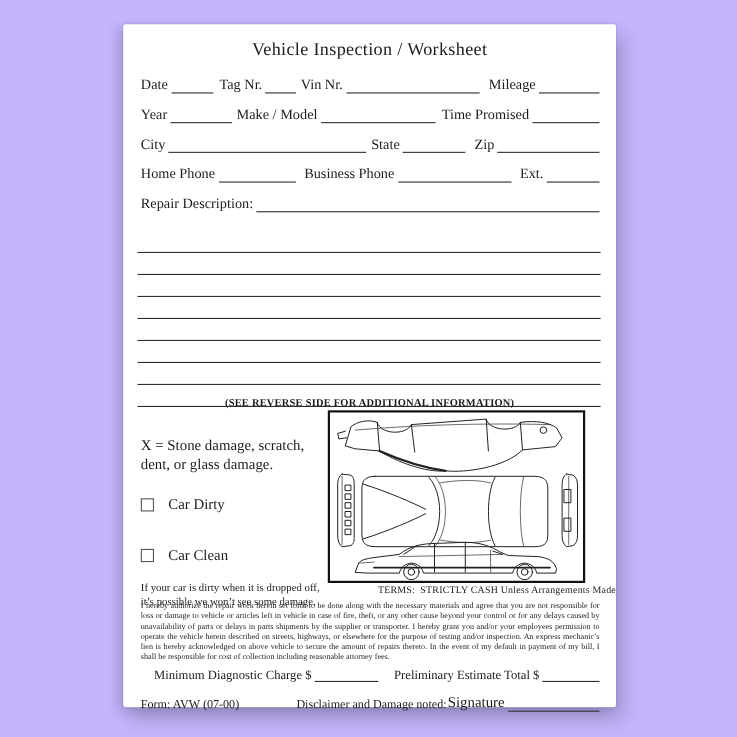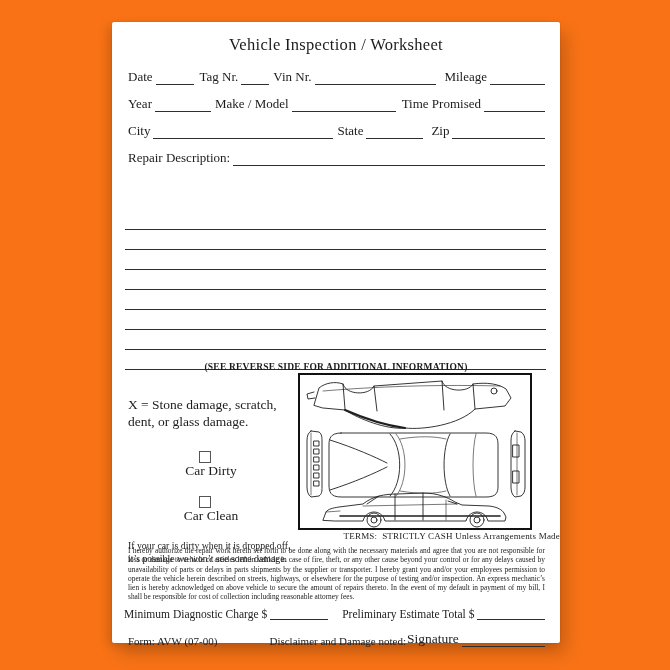--- a/index.html
+++ b/index.html
@@ -3,21 +3,21 @@
 <meta charset="utf-8">
 <style>
   html,body{margin:0;padding:0;}
   body{
     width:670px;height:670px;
     background:#fdfdfd;
     font-family:"Liberation Serif", serif;
     color:#1c1c1c;
     -webkit-font-smoothing:antialiased;
   }
-  .stage{position:relative;width:670px;height:670px;overflow:hidden;background:#f97316;}
+  .stage{position:relative;width:670px;height:670px;overflow:hidden;background:#c4b5fd;}
   .paper{
     position:absolute;left:112px;top:22px;width:448px;height:621px;
     background:#ffffff;border-radius:2px;
     box-shadow:-6px 3px 10px rgba(0,0,0,.10), 6px 10px 18px rgba(0,0,0,.20), 0 0 2px rgba(0,0,0,.14);
   }
   .title{
     margin:0;padding-top:13px;text-align:center;
     font-size:16.5px;font-weight:400;letter-spacing:.3px;
   }
   
@@ -33,42 +33,42 @@
   .rlines{position:absolute;top:188px;left:13px;right:14px;}
   .rline{height:19px;border-bottom:1px solid #2e2e2e;}
   
   .reverse-note{
     position:absolute;top:340px;left:0;right:0;
     text-align:center;font-size:9.5px;font-weight:700;letter-spacing:.2px;
   }
   
   .left-panel{position:absolute;left:16px;top:352px;width:166px;}
   .xkey{margin:22px 0 0 0;font-size:13.5px;line-height:17px;}
-  .cbrow{display:flex;align-items:center;margin-top:21px;flex-direction:column;}
-  .cbrow + .cbrow{margin-top:17px;text-align:right;}
+  .cbrow{display:flex;align-items:center;margin-top:21px;}
+  .cbrow + .cbrow{margin-top:30px;text-align:right;}
   .cb{width:10px;height:10px;border:1px solid #555;background:#fff;flex:0 0 auto;margin-right:13px;}
   .cblbl{font-size:13.5px;}
   .dirtynote{margin-top:16px;font-size:9.8px;line-height:12.5px;}
   
   .carbox{
     position:absolute;left:186px;top:351px;width:234px;height:157px;
     border:2px solid #111;box-sizing:border-box;background:#fff;
   }
   .carbox svg{display:block;width:100%;height:100%;}
   
   .terms{
     position:absolute;top:509px;left:0;right:0;text-align:right;
     font-size:9px;font-weight:400;white-space:pre;letter-spacing:.2px;
   }
   .legal{
     position:absolute;top:524px;left:16px;right:15px;margin:0;
     font-size:7.4px;line-height:9.3px;text-align:justify;color:#222;
   }
   
-  .totals{position:absolute;top:574px;left:12px;right:15px;display:flex;align-items:flex-end;height:24px;font-size:11.5px;white-space:nowrap;}
+  .totals{position:absolute;top:574px;left:28px;right:15px;display:flex;align-items:flex-end;height:24px;font-size:11.5px;white-space:nowrap;}
   .totals .b{height:13px;}
   .gap14{width:14px;flex:0 0 auto;}
   .w58{width:58px;}
   .footer{position:absolute;top:601px;left:16px;right:15px;display:flex;align-items:flex-end;height:24px;font-size:11px;white-space:nowrap;}
   .footer .b{height:13px;}
   .disc{margin-left:52px;}
   .sig{margin-left:1px;font-size:13.5px;}
 </style>
 </head>
 <body>
@@ -97,20 +97,28 @@
         <span class="lbl ml6">Time Promised</span>
         <span class="b grow"></span>
       </div>
       <div class="frow">
         <span class="lbl">City</span>
         <span class="b w180"></span>
         <span class="lbl ml4">State</span>
         <span class="b w57"></span>
         <span class="lbl ml8">Zip</span>
         <span class="b grow"></span>
+      </div>
+      <div class="frow">
+        <span class="lbl">Home Phone</span>
+        <span class="b w70"></span>
+        <span class="lbl ml8">Business Phone</span>
+        <span class="b grow"></span>
+        <span class="lbl ml8">Ext.</span>
+        <span class="b w48"></span>
       </div>
       <div class="frow">
         <span class="lbl">Repair Description:</span>
         <span class="b grow"></span>
       </div>
     </div>
 
     <div class="rlines">
       <div class="rline"></div>
       <div class="rline"></div>

